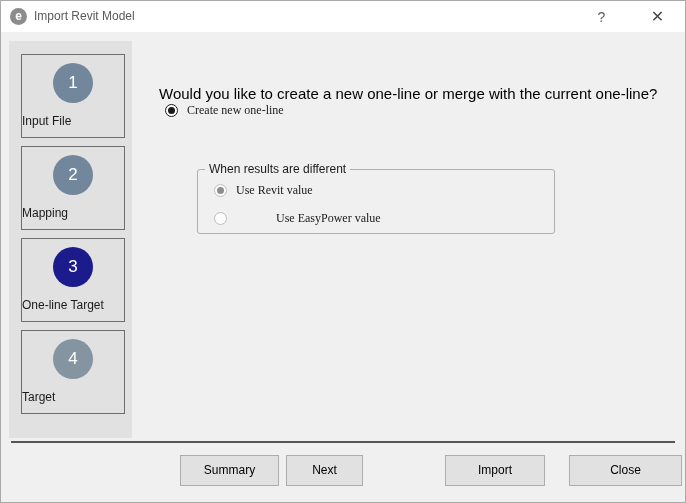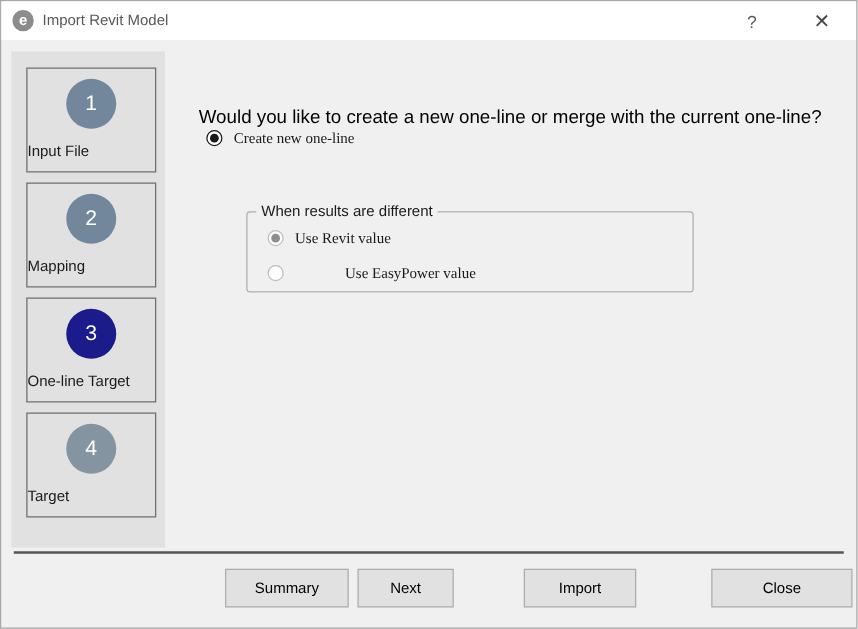--- a/index.html
+++ b/index.html
@@ -64,21 +64,21 @@
   
   .separator { position:absolute; left:10px; top:440px; width:664px; height:2px; background:#565656; }
   .btn {
     position:absolute; top:454px; height:31px;
     background:#e1e1e1; border:1px solid #adadad;
     font-family:"Liberation Sans", sans-serif; font-size:12px; color:#000;
     text-align:center; line-height:29px; cursor:default;
   }
   .btn-previous { left:179px; width:99px; }
   .btn-next     { left:285px; width:77px; }
-  .btn-import   { left:418px; width:90px; }
+  .btn-import   { left:444px; width:100px; }
   .btn-close    { left:568px; width:113px; }
 </style>
 </head>
 <body>
 
 <div id="window">
 
   <div class="titlebar">
     <div class="app-icon">e</div>
     <div class="title-text">Import Revit Model</div>

